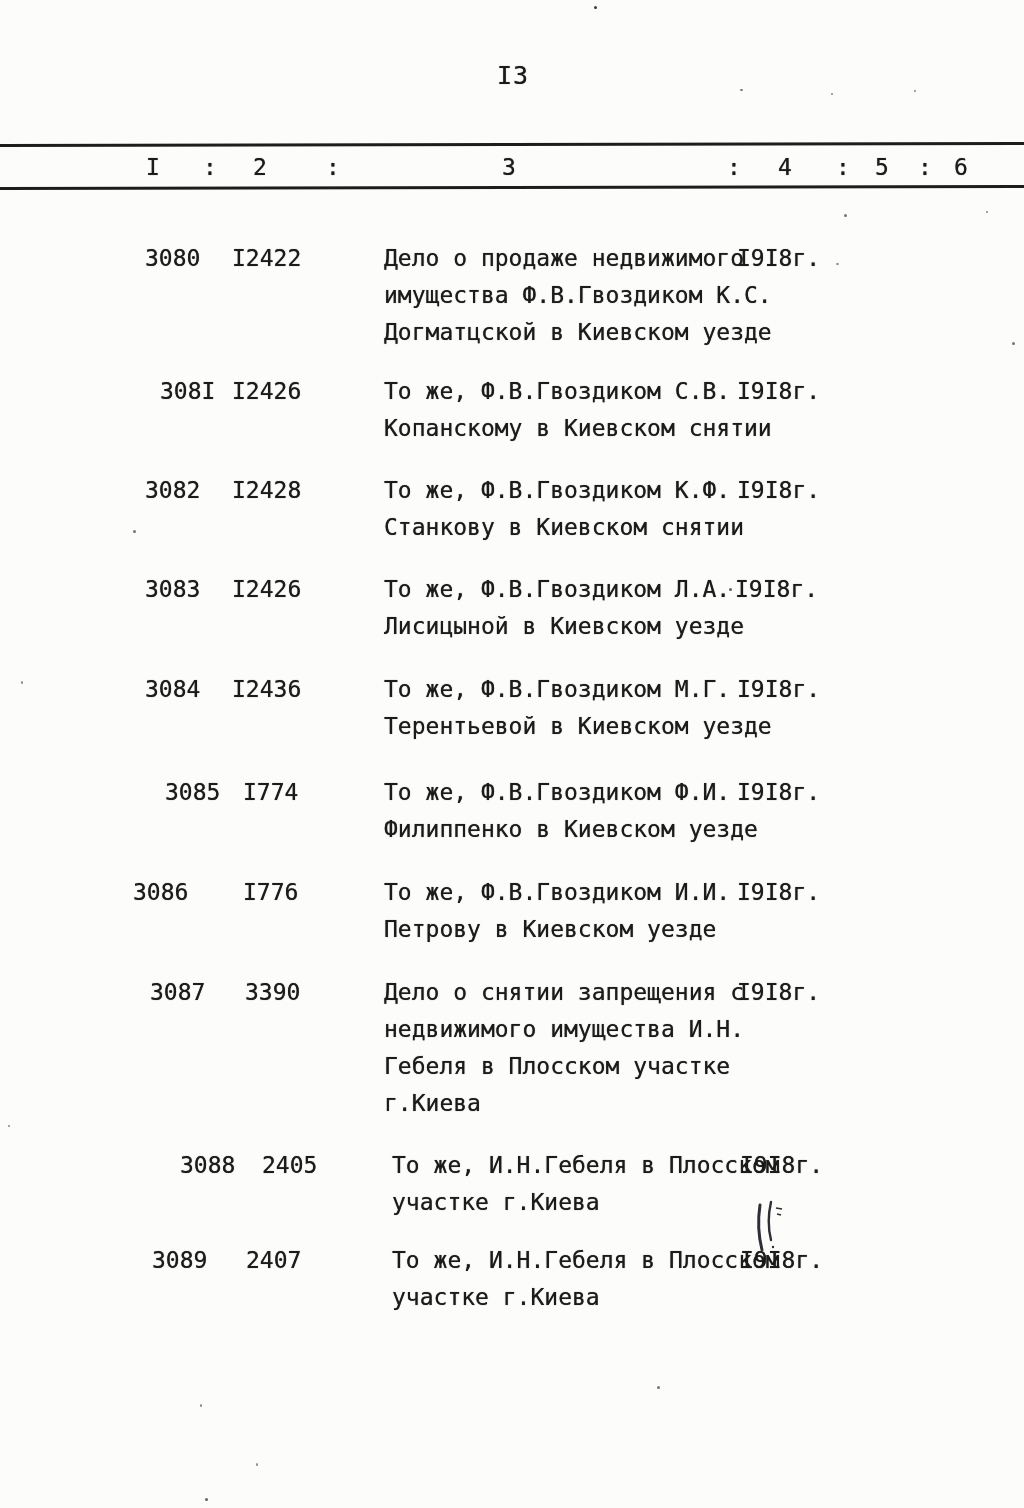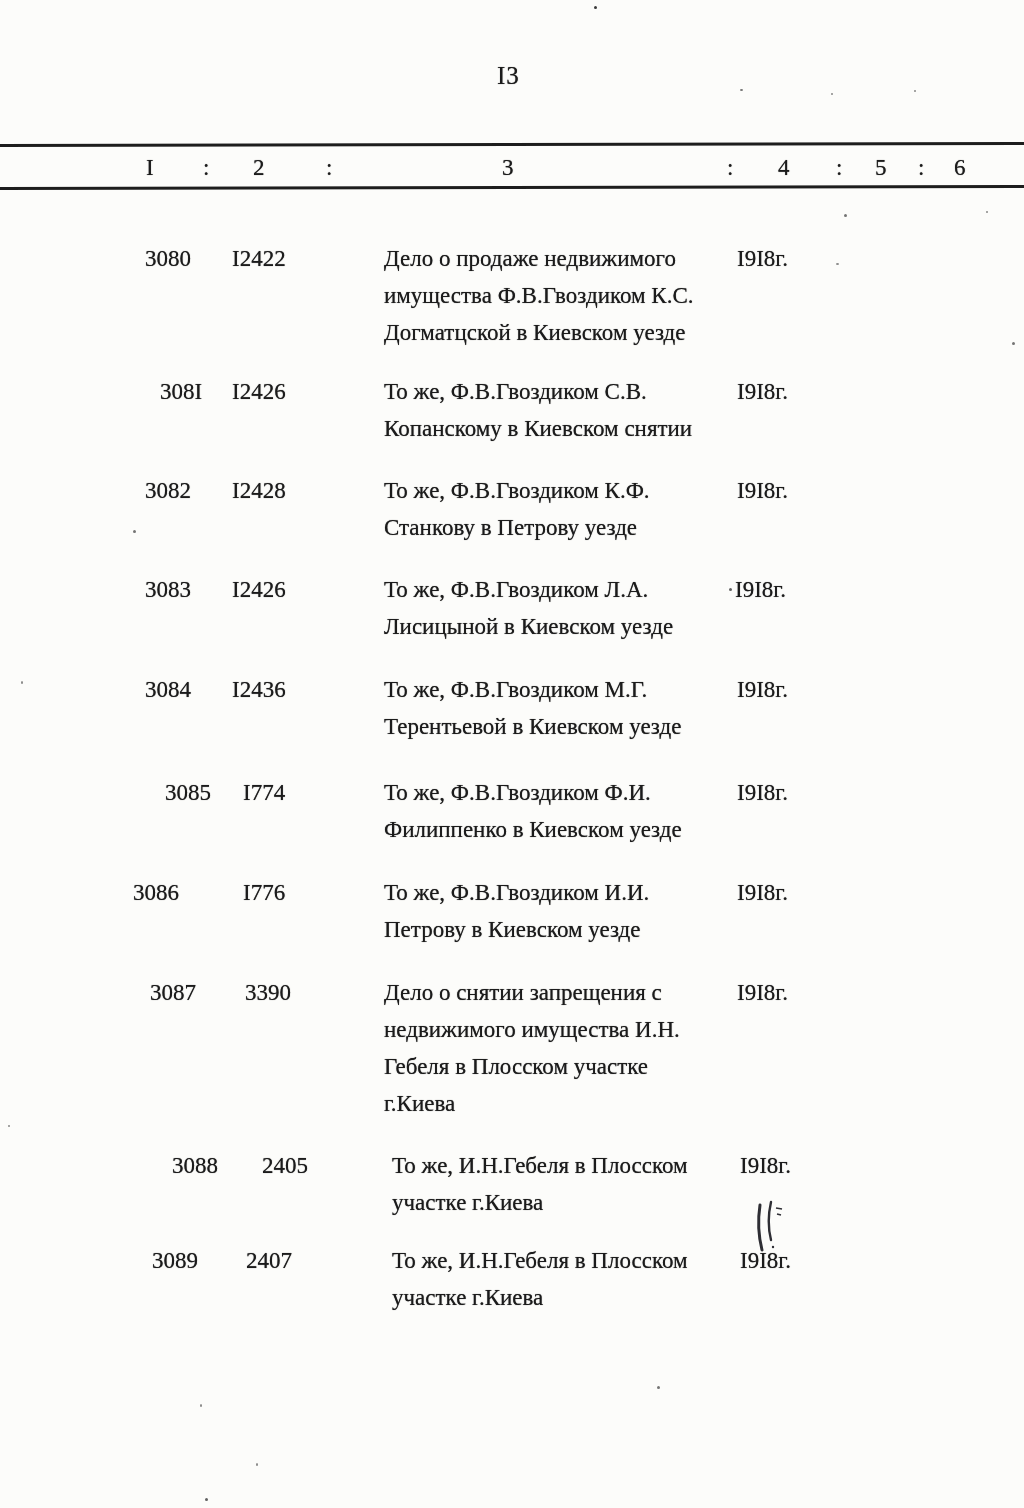--- a/index.html
+++ b/index.html
@@ -10,21 +10,20 @@
     background:#fcfcfa;
     overflow:hidden;
     font-family:"DejaVu Sans Mono","Liberation Mono",monospace;
     color:#1b1b1b;
   }
   .tw{ 
     font-size:23px;
     line-height:37px;
     text-shadow:0 0 0.8px rgba(10,10,10,0.75);
     white-space:pre;
-    font-family:Liberation Serif, serif;
   }
   .page-number{
     position:absolute;top:57px;left:497px;
     font-size:25px;
     letter-spacing:1px;
   }
   
   .rule{position:absolute;left:0;width:1024px;background:#1d1d1d;}
   .rule-top{top:143px;height:3px;transform:rotate(-0.12deg);}
   .rule-bottom{top:186px;height:3px;transform:rotate(-0.12deg);}
@@ -35,21 +34,21 @@
   .h8{left:875px}.h9{left:918px}.h10{left:954px}
   
   .row{position:absolute;left:0;width:1024px;}
   .r0{top:240px}.r1{top:373px}.r2{top:472px}.r3{top:571px}.r4{top:671px}
   .r5{top:774px}.r6{top:874px}.r7{top:974px}.r8{top:1147px}.r9{top:1242px}
   .c1,.c2,.c4{position:absolute;top:0;text-align:right;}
   .c3{position:absolute;top:0;width:440px;white-space:pre-line;margin-left:47px;}
   .c1{left:145px}.c2{left:232px}.c3{left:337px}.c4{left:737px}
   .r1 .c1{left:160px}
   .r5 .c1{left:165px}.r6 .c1{left:133px}.r7 .c1{left:150px}
-  .r8 .c1{left:172px}.r9 .c1{left:152px}
+  .r8 .c1{left:180px}.r9 .c1{left:152px}
   .r5 .c2{left:243px}.r6 .c2{left:243px}.r7 .c2{left:245px}
   .r8 .c2{left:262px}.r9 .c2{left:246px}
   .r8 .c3{left:345px}.r9 .c3{left:345px}
   .r3 .c4{left:735px}.r8 .c4{left:740px}.r9 .c4{left:740px}
   
   .speck{position:absolute;background:#3a3a3a;border-radius:50%;}
   
   .ink-mark{position:absolute;left:752px;top:1200px;}
 </style>
 </head>
@@ -90,21 +89,21 @@
     <span class="c2 tw">I2426</span>
     <span class="c3 tw">То же, Ф.В.Гвоздиком С.В.
 Копанскому в Киевском снятии</span>
     <span class="c4 tw">I9I8г.</span>
   </div>
 
   <div class="row r2">
     <span class="c1 tw">3082</span>
     <span class="c2 tw">I2428</span>
     <span class="c3 tw">То же, Ф.В.Гвоздиком К.Ф.
-Станкову в Петрову уезде</span>
+Станкову в Киевском снятии</span>
     <span class="c4 tw">I9I8г.</span>
   </div>
 
   <div class="row r3">
     <span class="c1 tw">3083</span>
     <span class="c2 tw">I2426</span>
     <span class="c3 tw">То же, Ф.В.Гвоздиком Л.А.
 Лисицыной в Киевском уезде</span>
     <span class="c4 tw">I9I8г.</span>
   </div>

